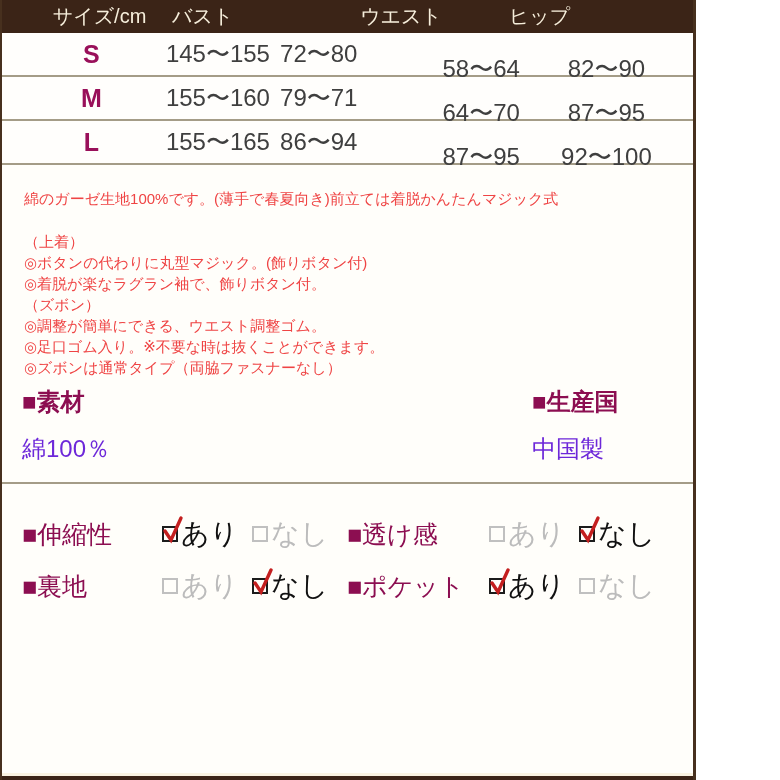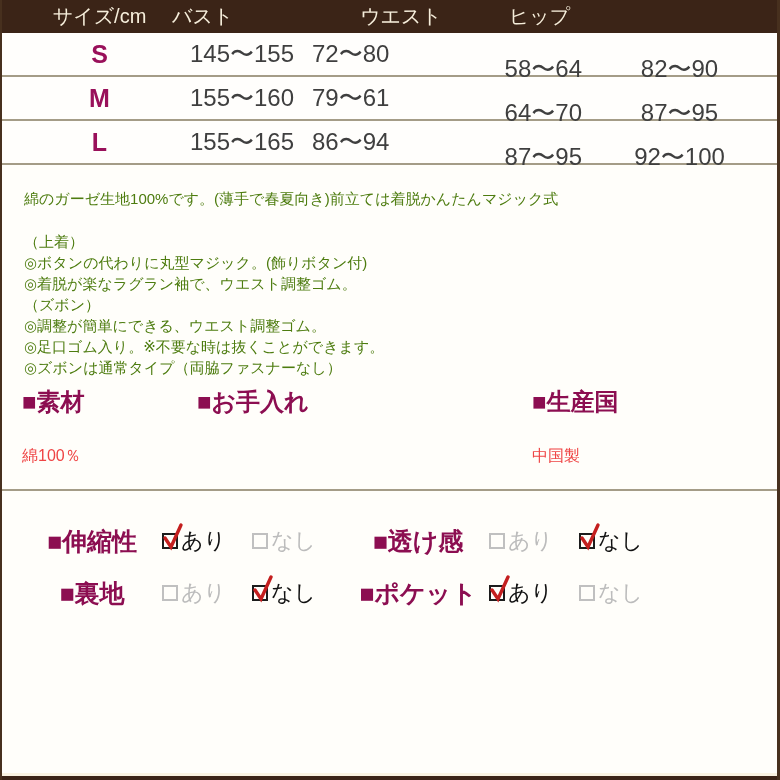--- a/index.html
+++ b/index.html
@@ -1,57 +1,57 @@
 <!DOCTYPE html>
 <html><head>
 <meta charset="utf-8">
 <style>
   * { margin:0; padding:0; box-sizing:border-box; }
   body { margin:0; background:#fff; }
   .page {
-    position:relative; width:780px; height:780px; overflow:hidden;
+    position:relative; width:696px; height:780px; overflow:hidden;
     background:#fffefa;
     border-left:2px solid #47301e; border-right:3px solid #47301e;
     font-family:"Liberation Sans","DejaVu Sans",sans-serif;
     color:#3f3f3f;
   }
   
   .thead { display:flex; align-items:center; height:33px; background:#3b2417; color:#f6eedb; font-size:20px; }
   .trow  { display:flex; align-items:center; height:44px; background:#fffefc; border-bottom:2px solid #a49c87; font-size:24px; }
   .c1{width:170px; text-align:center; padding-left:25px;}
   .c2{width:140px; text-align:center;}
   .c3{width:135px; text-align:left;}
   .c4{width:135px; text-align:right;}
   .c5{width:195px; text-align:center;}
   .size-letter { color:#99105a; font-weight:bold; font-size:25px; }
   .cell-low { position:relative; top:15px; }
   
-  .desc { padding:24px 8px 0 22px; font-size:15px; color:#4d7c0f; }
+  .desc { padding:24px 8px 0 22px; font-size:15px; color:#ef4444; }
   .desc-intro { line-height:20px; margin-bottom:22px; }
   .desc-line  { line-height:21px; }
   
   .info-row { display:flex; padding-left:20px; margin-top:8px; }
   .info-col-a { width:175px; }
   .info-col-b { width:335px; }
   .info-col-c { flex:1; }
   .sec-title { color:#8c0e51; font-size:24px; font-weight:bold; height:28px; }
-  .sec-values { margin-top:27px; font-size:16px; color:#ef4444; line-height:30px; }
+  .sec-values { margin-top:20px; font-size:24px; color:#6d28d9; line-height:30px; }
   
   .divider { height:2px; background:#a49c87; margin-top:18px; }
   
   .features { margin-top:24px; padding-left:20px; }
   .feature-row { display:flex; align-items:center; height:52px; }
   .feature { display:flex; align-items:center; }
   .feature.left { width:325px; }
-  .feature-title { color:#8c0e51; font-size:25px; font-weight:bold;text-align:center; }
+  .feature-title { color:#8c0e51; font-size:25px; font-weight:normal; }
   .feature.left  .feature-title { width:140px; }
   .feature.right .feature-title { width:142px; }
   .option { display:inline-flex; align-items:center; margin-right:12px; width:78px; cursor:default; }
   .box { position:relative; width:16px; height:16px; border:2px solid #c0c0c0; margin-right:3px; background:#fffefa; }
-  .opt-label { font-size:22px; color:#bcbcbc; }
+  .opt-label { font-size:28px; color:#bcbcbc; }
   .option.checked .box { border-color:#1c1c1c; }
   .option.checked .opt-label { color:#111; }
   .checkmark { display:none; position:absolute; top:-14px; left:-3px; }
   .option.checked .checkmark { display:block; }
   
   .bottom-bar { position:absolute; left:0; right:0; bottom:0; height:7px; background:#3b2417; border-top:3px solid #faf3e2; }
 </style>
 </head>
 <body>
 
@@ -67,57 +67,54 @@
     <div class="trow">
       <div class="c1 size-letter">S</div>
       <div class="c2">145〜155</div>
       <div class="c3">72〜80</div>
       <div class="c4 cell-low">58〜64</div>
       <div class="c5 cell-low">82〜90</div>
     </div>
     <div class="trow">
       <div class="c1 size-letter">M</div>
       <div class="c2">155〜160</div>
-      <div class="c3">79〜61</div>
+      <div class="c3">79〜71</div>
       <div class="c4 cell-low">64〜70</div>
       <div class="c5 cell-low">87〜95</div>
     </div>
     <div class="trow">
       <div class="c1 size-letter">L</div>
       <div class="c2">155〜165</div>
       <div class="c3">86〜94</div>
       <div class="c4 cell-low">87〜95</div>
       <div class="c5 cell-low">92〜100</div>
     </div>
   </div>
 
   <div class="desc">
     <div class="desc-intro">綿のガーゼ生地100%です。(薄手で春夏向き)前立ては着脱かんたんマジック式</div>
     <div class="desc-line">（上着）</div>
     <div class="desc-line">◎ボタンの代わりに丸型マジック。(飾りボタン付)</div>
-    <div class="desc-line">◎着脱が楽なラグラン袖で、ウエスト調整ゴム。</div>
+    <div class="desc-line">◎着脱が楽なラグラン袖で、飾りボタン付。</div>
     <div class="desc-line">（ズボン）</div>
     <div class="desc-line">◎調整が簡単にできる、ウエスト調整ゴム。</div>
     <div class="desc-line">◎足口ゴム入り。※不要な時は抜くことができます。</div>
     <div class="desc-line">◎ズボンは通常タイプ（両脇ファスナーなし）</div>
   </div>
 
   <div class="info-row">
     <div class="info-col-a">
       <div class="sec-title">
         <span>■</span><span>素材</span>
       </div>
       <div class="sec-values">
         <div>綿100％</div>
       </div>
     </div>
     <div class="info-col-b">
-      <div class="sec-title">
-        <span>■</span><span>お手入れ</span>
-      </div>
     </div>
     <div class="info-col-c">
       <div class="sec-title">
         <span>■</span><span>生産国</span>
       </div>
       <div class="sec-values">
         <div>中国製</div>
       </div>
     </div>
   </div>

